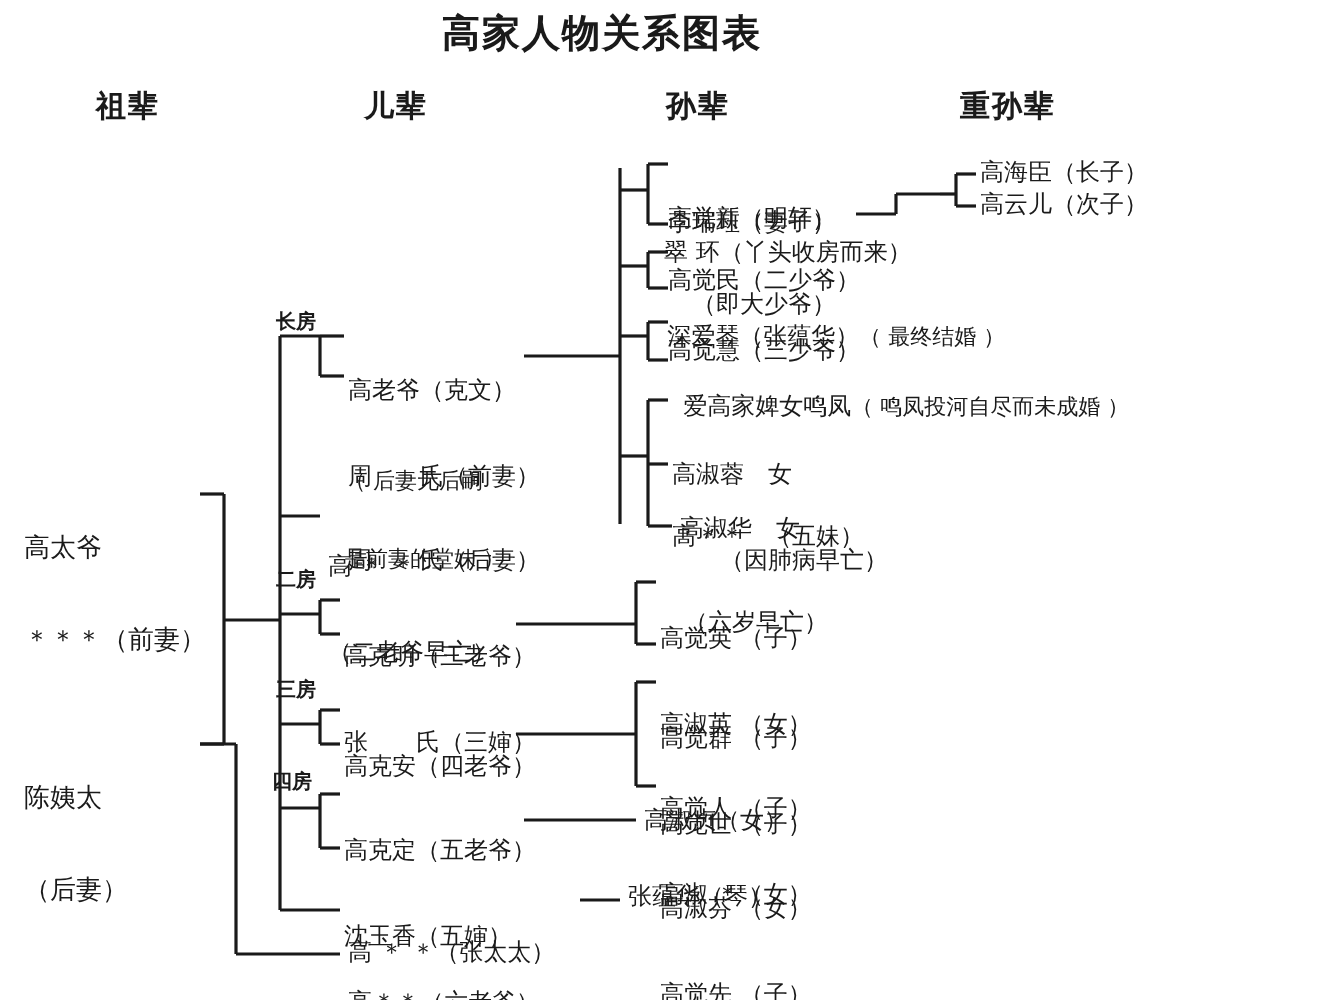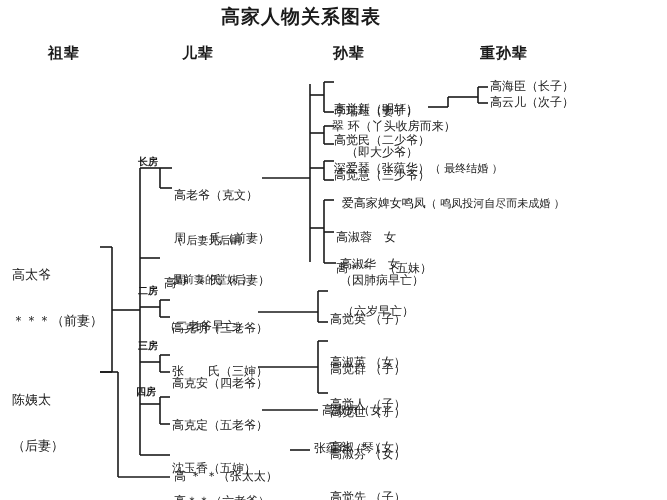--- a/index.html
+++ b/index.html
@@ -186,21 +186,21 @@
   <span>深爱琴（张蕴华）</span><span class="t11">（ 最终结婚 ）</span>
 </div>
 
 <div class="node t12" style="left:334px;top:168px;">高觉慧（三少爷）</div>
 <div class="node t12" style="left:334px;top:182px;">
   <span>爱高家婢女鸣凤</span><span class="t11">（ 鸣凤投河自尽而未成婚 ）</span>
 </div>
 
 <div class="node t12" style="left:336px;top:202px;">
   <div>高淑蓉　女</div>
-  <div style="margin-left:4px;">（因肺病早亡）</div>
+  <div style="margin-left:24px;">（因肺病早亡）</div>
 </div>
 <div class="node t12" style="left:336px;top:233px;">
   <div>高＊＊　（五妹）</div>
   <div style="margin-left:6px;">（六岁早亡）</div>
 </div>
 <div class="node t12" style="left:340px;top:257px;">高淑华　女</div>
 
 <div class="node t12" style="left:490px;top:79px;">高海臣（长子）</div>
 <div class="node t12" style="left:490px;top:95px;">高云儿（次子）</div>
 

